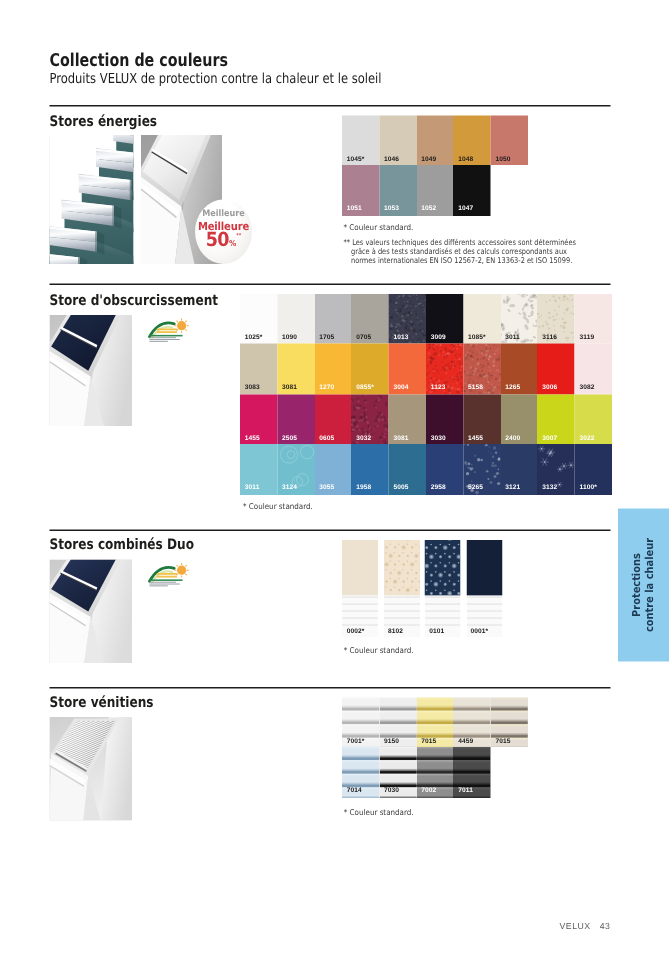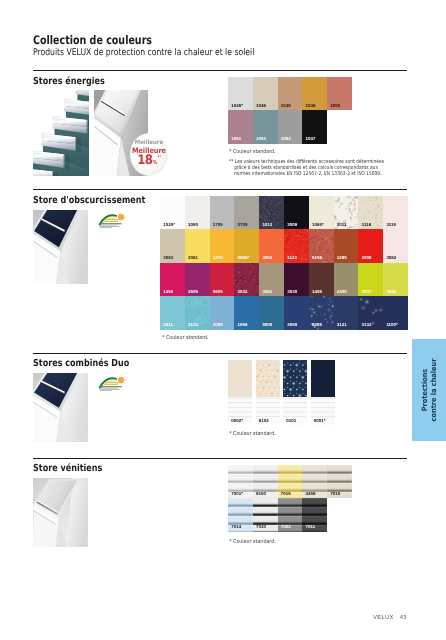--- a/index.html
+++ b/index.html
@@ -180,21 +180,21 @@
         <path d="M13.4 19.4 L57.2 45.4 L56.6 47.1 L12.8 21.1 Z" fill="#26262a" opacity="0.88"></path>
         <path d="M-4 47 L50 86 L42 155 L-4 155 Z" fill="#fbfbfb"></path>
         <path d="M50 86 L66 155 L42 155 Z" fill="#e9e9e9"></path>
         <path d="M-4 54 L46 91 L44 98 L-4 61 Z" fill="#ffffff"></path>
         <path d="M-4 61 L44 98 L43.4 100 L-4 63 Z" fill="#c9c9c9"></path>
       </svg>
     </div>
   <div class="badge" style="left:130px;top:133px;width:38px;height:43px;background:radial-gradient(ellipse at 38% 32%, #ffffff 38%, #f6f4f2 66%, #eceae7 88%, #e4e2df 100%)">
     <div class="b1" style="top:6px">Meilleure</div>
     <div class="b2" style="top:13.5px">Meilleure</div>
-    <div class="b3" style="top:17.5px"><span class="num">18</span><span class="un">%</span><span class="fn">**</span></div>
+    <div class="b3" style="top:17.5px"><span class="num">50</span><span class="un">%</span><span class="fn">**</span></div>
   </div>
     <div class="swatch" style="left:228.0px;top:77.0px;width:24.8px;height:33.4px;background:#dcdcdc;">
       <span class="code" style="color:#1a1a1a">1045*</span>
     </div>
     <div class="swatch" style="left:252.8px;top:77.0px;width:24.8px;height:33.4px;background:#d6cbb6;">
       <span class="code" style="color:#1a1a1a">1046</span>
     </div>
     <div class="swatch" style="left:277.6px;top:77.0px;width:24.8px;height:33.4px;background:#c49a76;">
       <span class="code" style="color:#1a1a1a">1049</span>
     </div>

